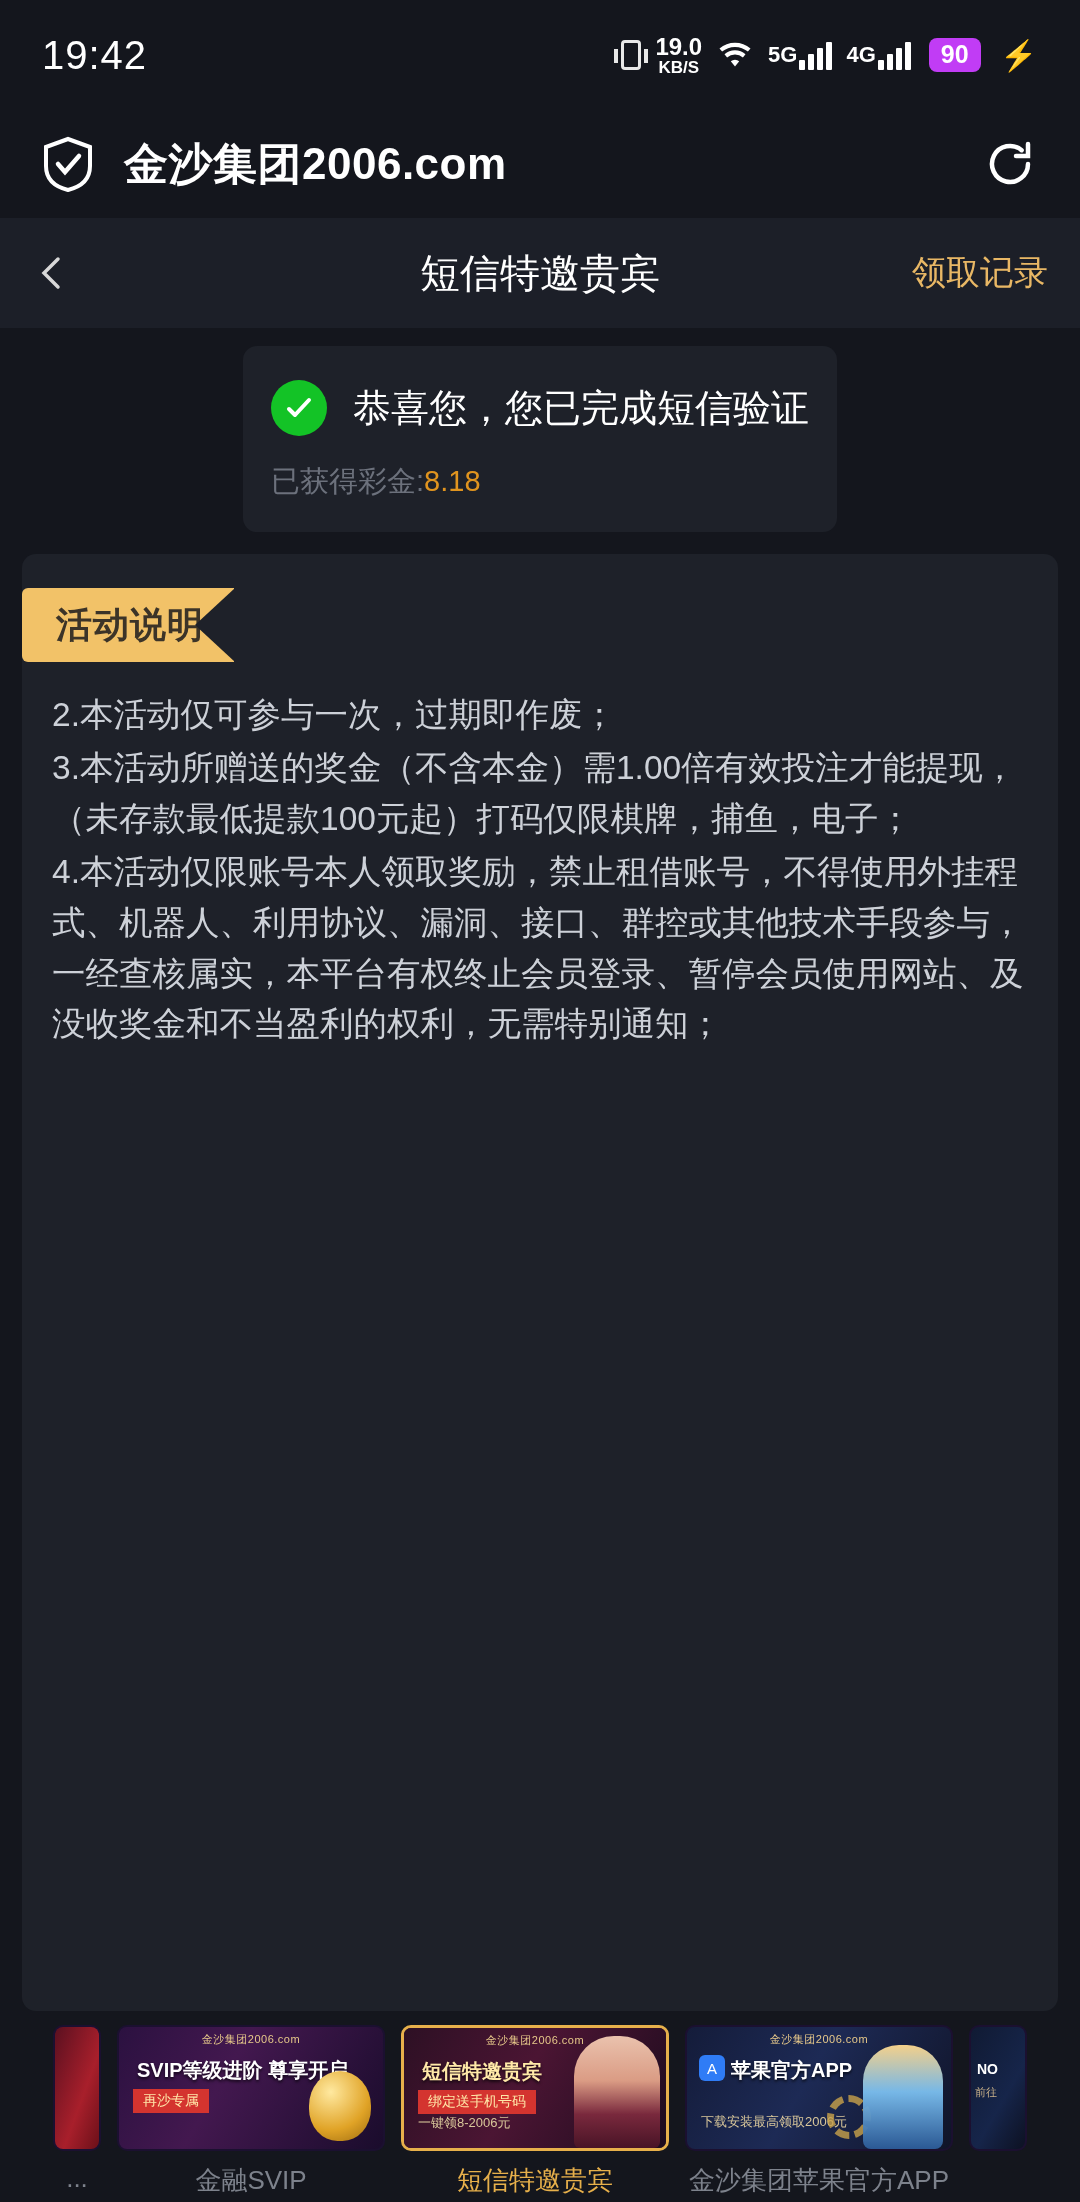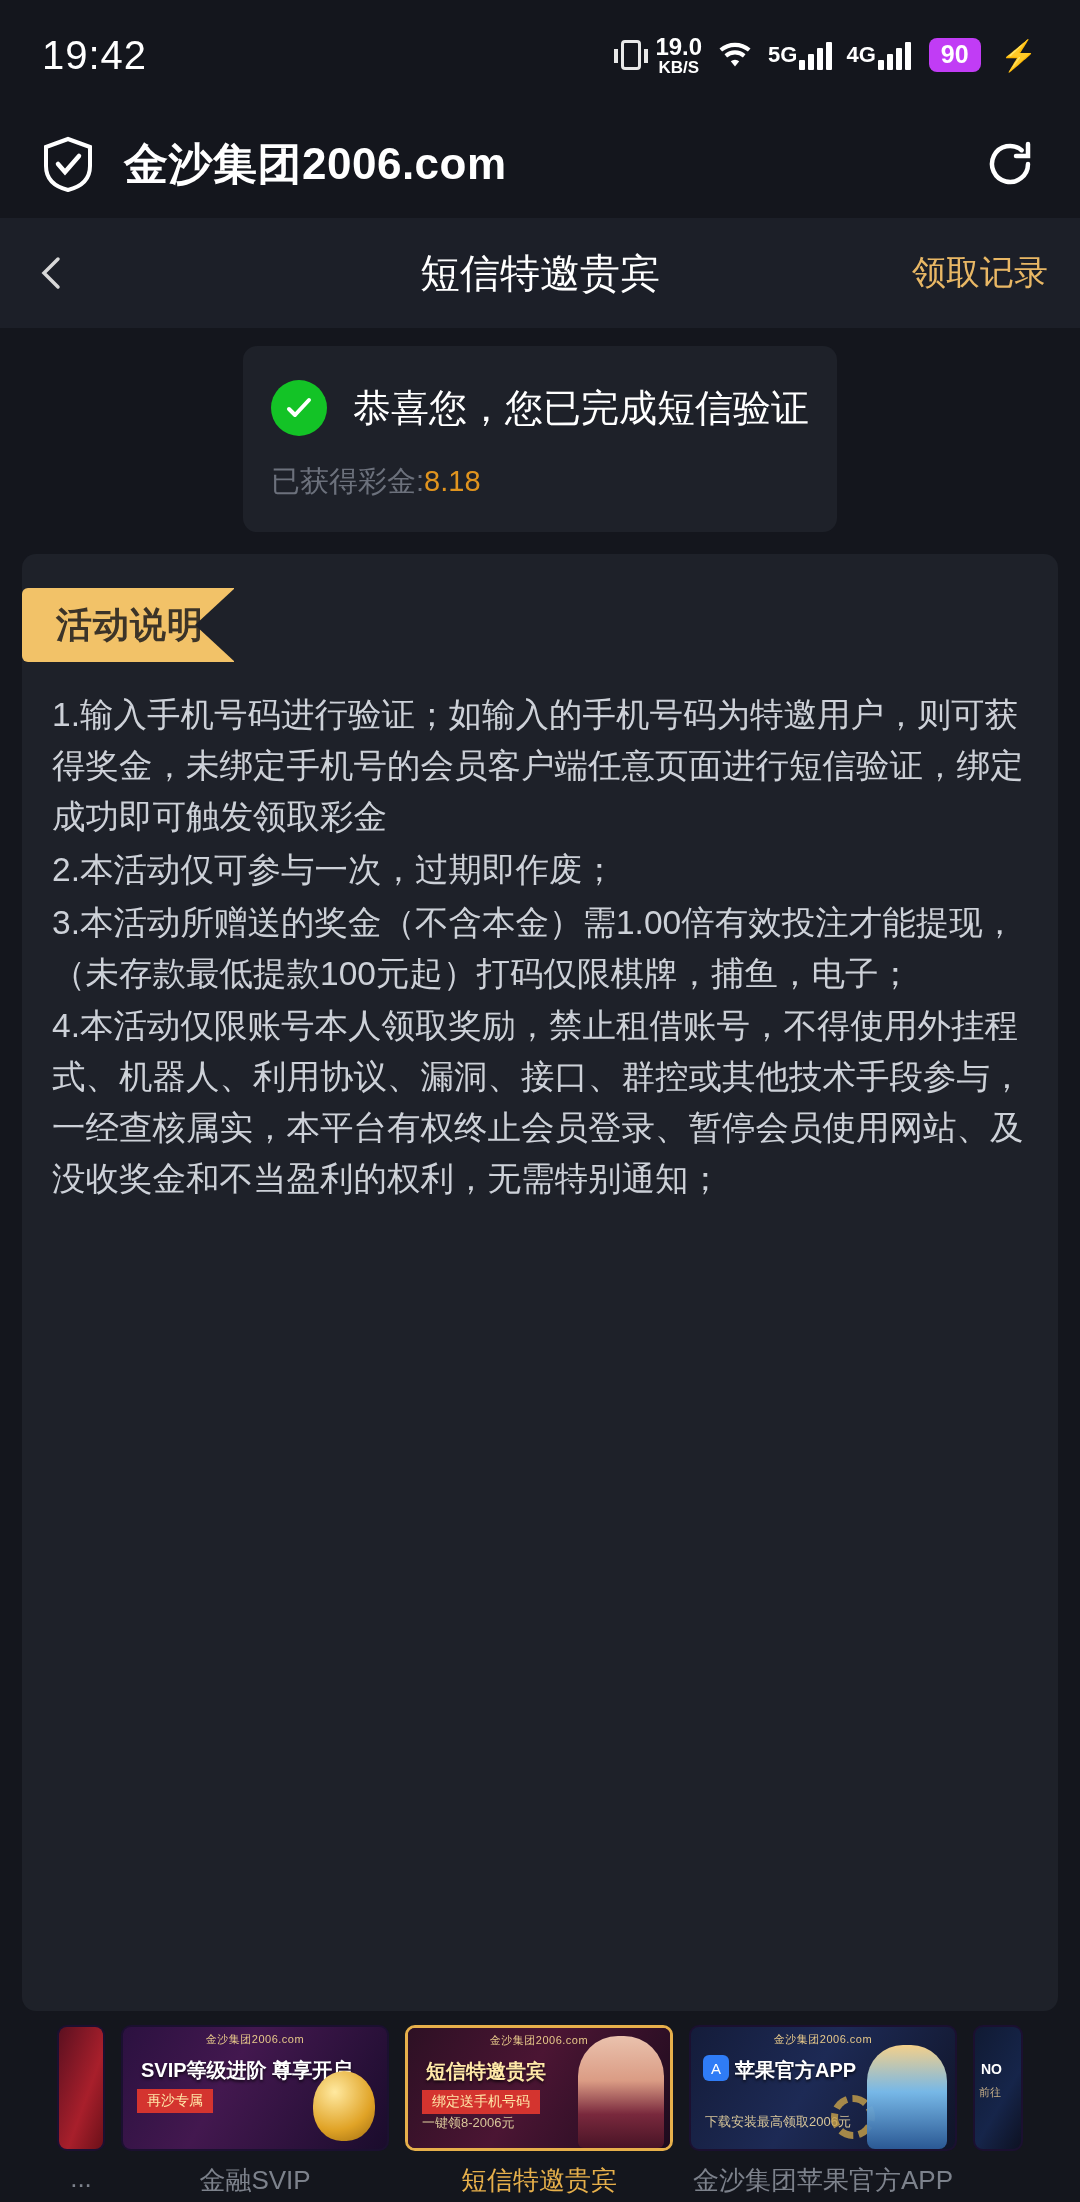--- a/index.html
+++ b/index.html
@@ -248,21 +248,21 @@
   .promo-thumb {
     width: 268px;
     height: 126px;
     border-radius: 10px;
     overflow: hidden;
     position: relative;
     background: #1b1030;
     border: 2px solid transparent;
   }
   .promo.partial-left .promo-thumb { width: 48px; }
-  .promo.partial-right .promo-thumb { width: 50px; }
+  .promo.partial-right .promo-thumb { width: 58px; }
   .promo.active .promo-thumb {
     border: 3px solid #e7b04b;
   }
   .promo-label {
     margin-top: 12px;
     font-size: 26px;
     color: #7d828c;
     white-space: nowrap;
   }
   .promo.active .promo-label { color: #e7b04b; }
@@ -454,21 +454,20 @@
       </div>
     </div>
 
     <div class="panel">
       <div class="ribbon-wrap">
         <div class="ribbon">
           <span>活动说明</span>
         </div>
       </div>
       <div class="terms">
-        <p>1.输入手机号码进行验证；如输入的手机号码为特邀用户，则可获得奖金，未绑定手机号的会员客户端任意页面进行短信验证，绑定成功即可触发领取彩金</p>
         <p>2.本活动仅可参与一次，过期即作废；</p>
         <p>3.本活动所赠送的奖金（不含本金）需1.00倍有效投注才能提现，（未存款最低提款100元起）打码仅限棋牌，捕鱼，电子；</p>
         <p>4.本活动仅限账号本人领取奖励，禁止租借账号，不得使用外挂程式、机器人、利用协议、漏洞、接口、群控或其他技术手段参与，一经查核属实，本平台有权终止会员登录、暂停会员使用网站、及没收奖金和不当盈利的权利，无需特别通知；</p>
       </div>
     </div>
 
     <div class="carousel">
 
       <div class="promo partial-left">
         <div class="promo-thumb">

